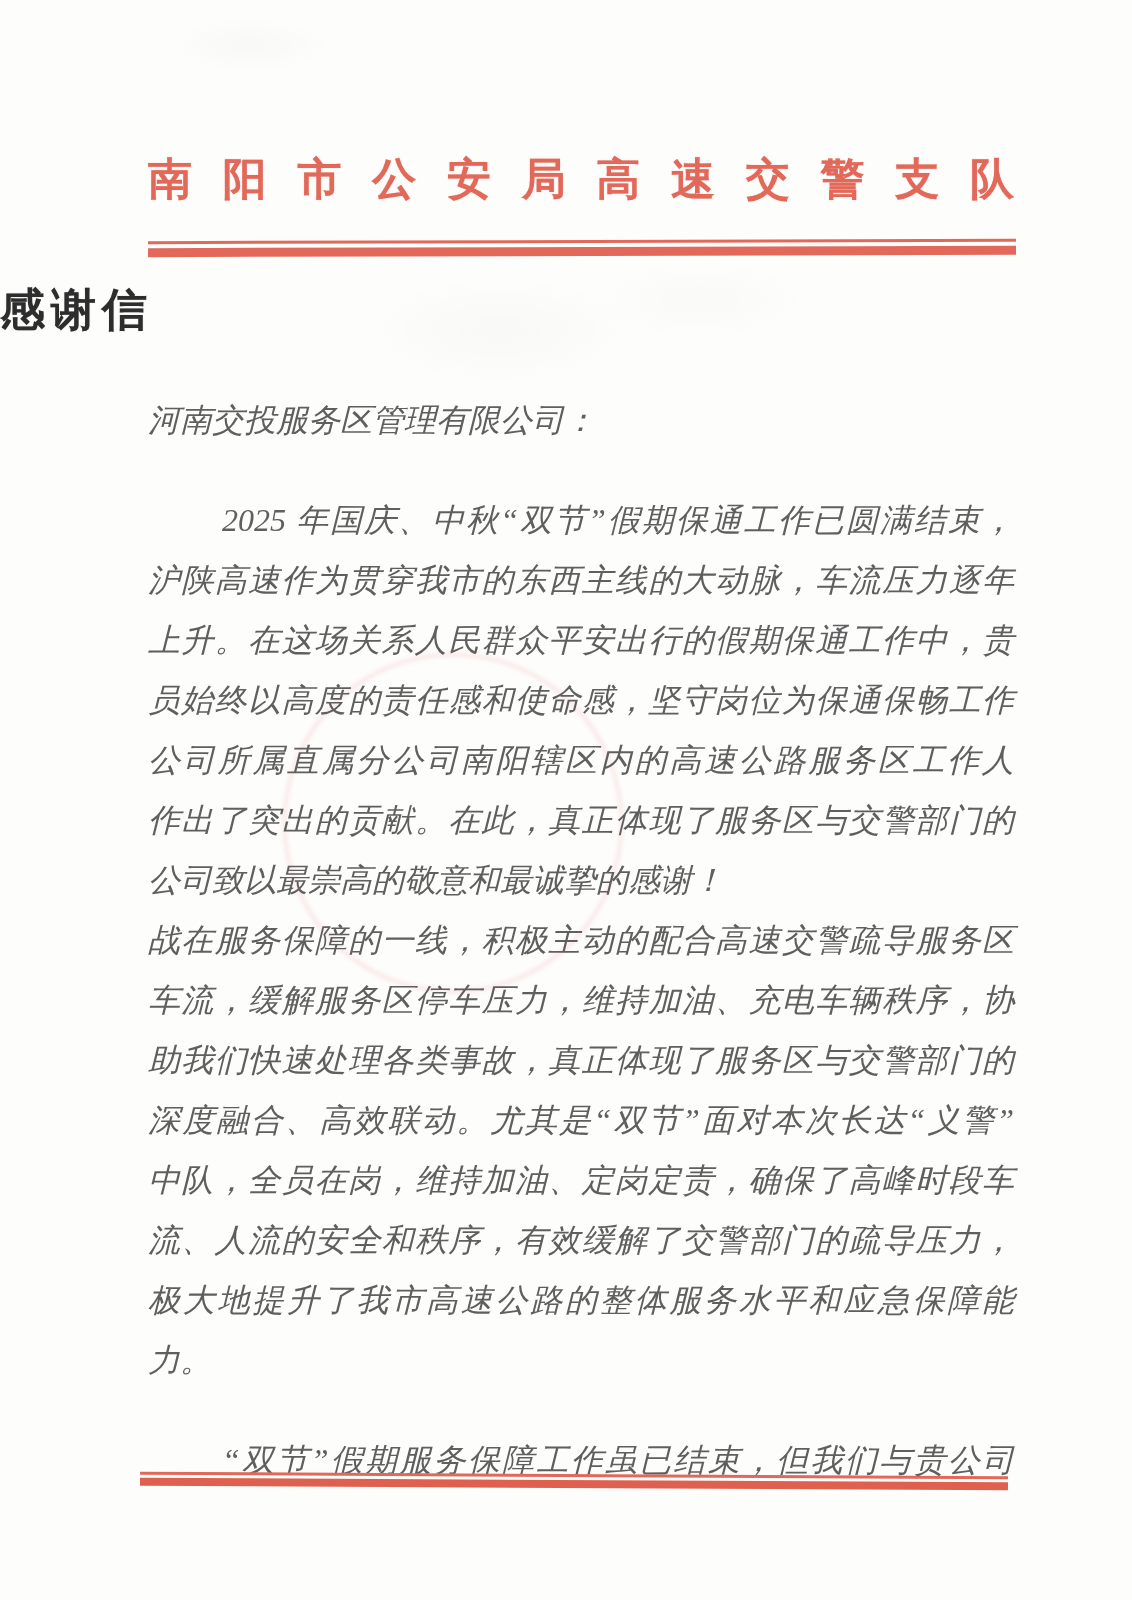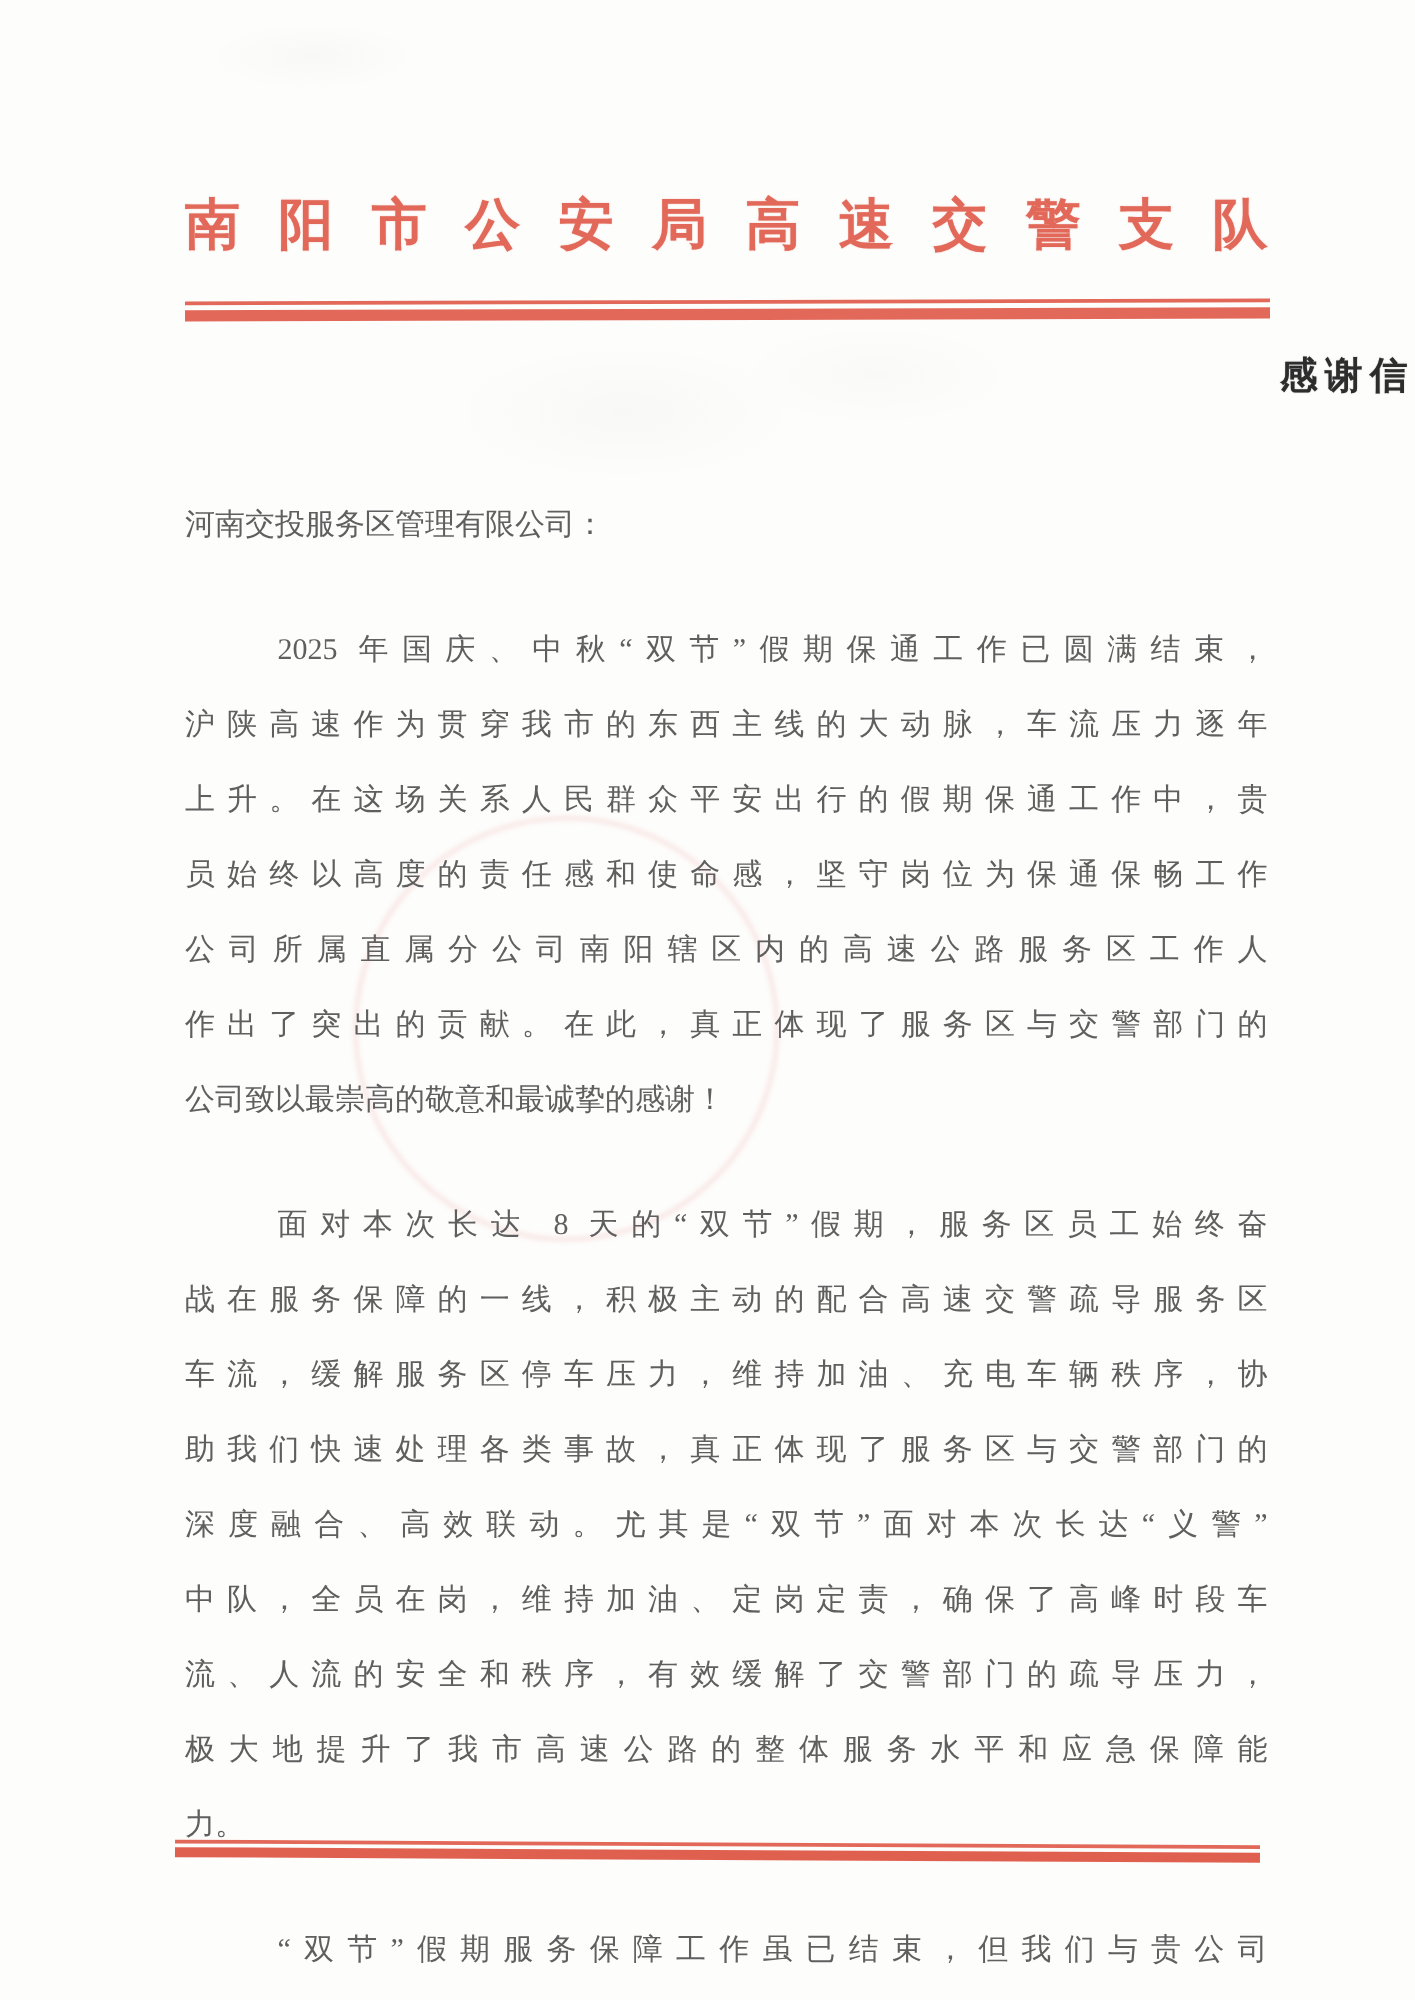--- a/index.html
+++ b/index.html
@@ -46,36 +46,37 @@
   .headline-rule .gap   { height: 4px; }
   .headline-rule .thick { height: 9px; background: #e2695a; }
   .rule-top { top: 240px; }
 
   
   .doc-title {
     position: absolute;
     top: 280px;
     left: 0;
     width: 100%;
-    text-align: right;
-    font-size: 30px;
+    text-align: left;
+    font-size: 45px;
     font-weight: bold;
     color: #2d2d2d;
     letter-spacing: 6px;
     text-shadow: 0 0 1px rgba(45,45,45,0.4);
   }
 
   
   .body-text {
     position: absolute;
     left: 148px;
     top: 394px;
     width: 866px;
     color: #5f5f5f;
-    font-size: 24px;
+    font-size: 32px;
+    font-style: italic;
   }
   .line {
     height: 60px;
     line-height: 52px;
     text-align: justify;
     text-align-last: justify;
     white-space: nowrap;
   }
   .line.indent { text-indent: 74px; margin-top: 40px; }
   .line.plain  { text-align-last: left; }
@@ -121,21 +122,20 @@
 
   <div class="body-text">
     <div class="line plain">河南交投服务区管理有限公司：</div>
     <div class="line indent">2025 年国庆、中秋“双节”假期保通工作已圆满结束，</div>
     <div class="line">沪陕高速作为贯穿我市的东西主线的大动脉，车流压力逐年</div>
     <div class="line">上升。在这场关系人民群众平安出行的假期保通工作中，贵</div>
     <div class="line">员始终以高度的责任感和使命感，坚守岗位为保通保畅工作</div>
     <div class="line">公司所属直属分公司南阳辖区内的高速公路服务区工作人</div>
     <div class="line">作出了突出的贡献。在此，真正体现了服务区与交警部门的</div>
     <div class="line plain">公司致以最崇高的敬意和最诚挚的感谢！</div>
-    <div class="line indent">面对本次长达 8 天的“双节”假期，服务区员工始终奋</div>
     <div class="line">战在服务保障的一线，积极主动的配合高速交警疏导服务区</div>
     <div class="line">车流，缓解服务区停车压力，维持加油、充电车辆秩序，协</div>
     <div class="line">助我们快速处理各类事故，真正体现了服务区与交警部门的</div>
     <div class="line">深度融合、高效联动。尤其是“双节”面对本次长达“义警”</div>
     <div class="line">中队，全员在岗，维持加油、定岗定责，确保了高峰时段车</div>
     <div class="line">流、人流的安全和秩序，有效缓解了交警部门的疏导压力，</div>
     <div class="line">极大地提升了我市高速公路的整体服务水平和应急保障能</div>
     <div class="line plain">力。</div>
     <div class="line indent">“双节”假期服务保障工作虽已结束，但我们与贵公司</div>
   </div>

